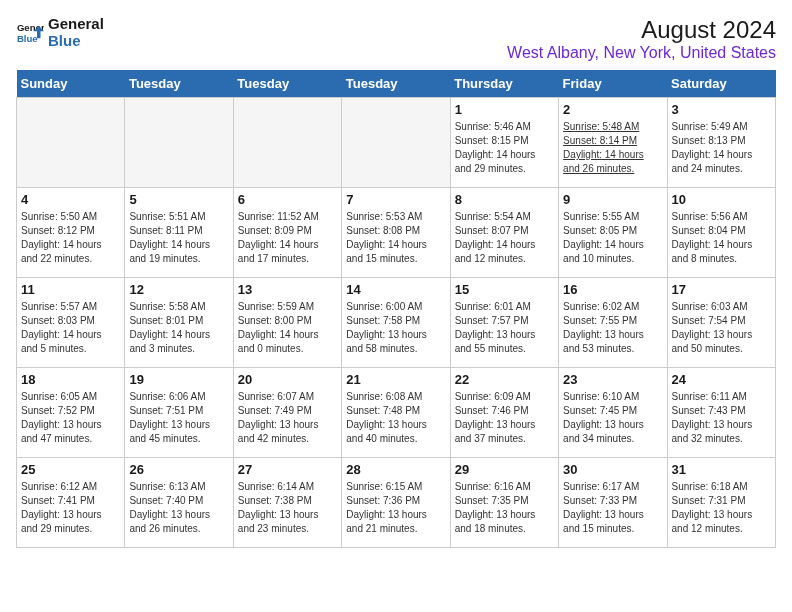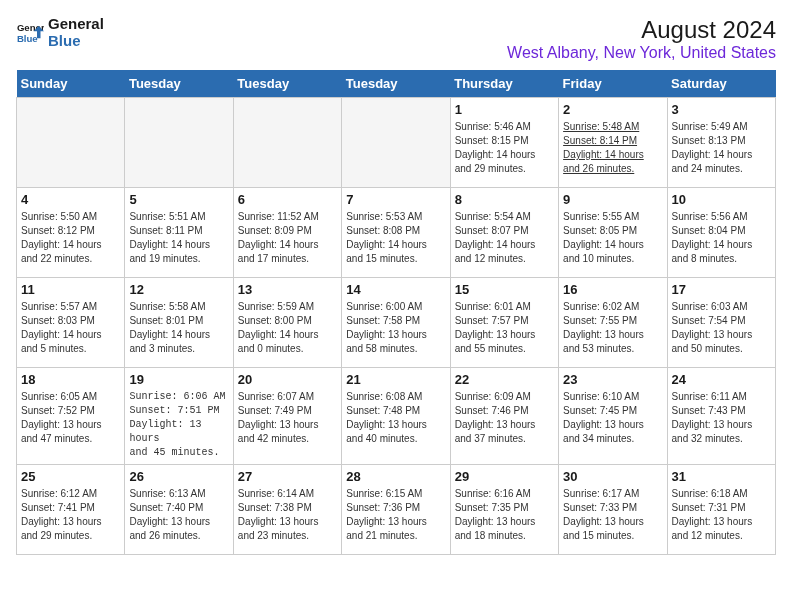--- a/index.html
+++ b/index.html
@@ -239,21 +239,21 @@
       <tr>
         <td>
           <div class="day-num">18</div>
           <div class="day-info" style="white-space: pre-line;">Sunrise: 6:05 AM
 Sunset: 7:52 PM
 Daylight: 13 hours
 and 47 minutes.</div>
         </td>
         <td>
           <div class="day-num">19</div>
-          <div class="day-info" style="white-space: pre-line; font-family: Liberation Mono, monospace;">Sunrise: 6:06 AM
+          <div class="day-info" style="white-space: pre-line;">Sunrise: 6:06 AM
 Sunset: 7:51 PM
 Daylight: 13 hours
 and 45 minutes.</div>
         </td>
         <td>
           <div class="day-num">20</div>
           <div class="day-info" style="white-space: pre-line;">Sunrise: 6:07 AM
 Sunset: 7:49 PM
 Daylight: 13 hours
 and 42 minutes.</div>

